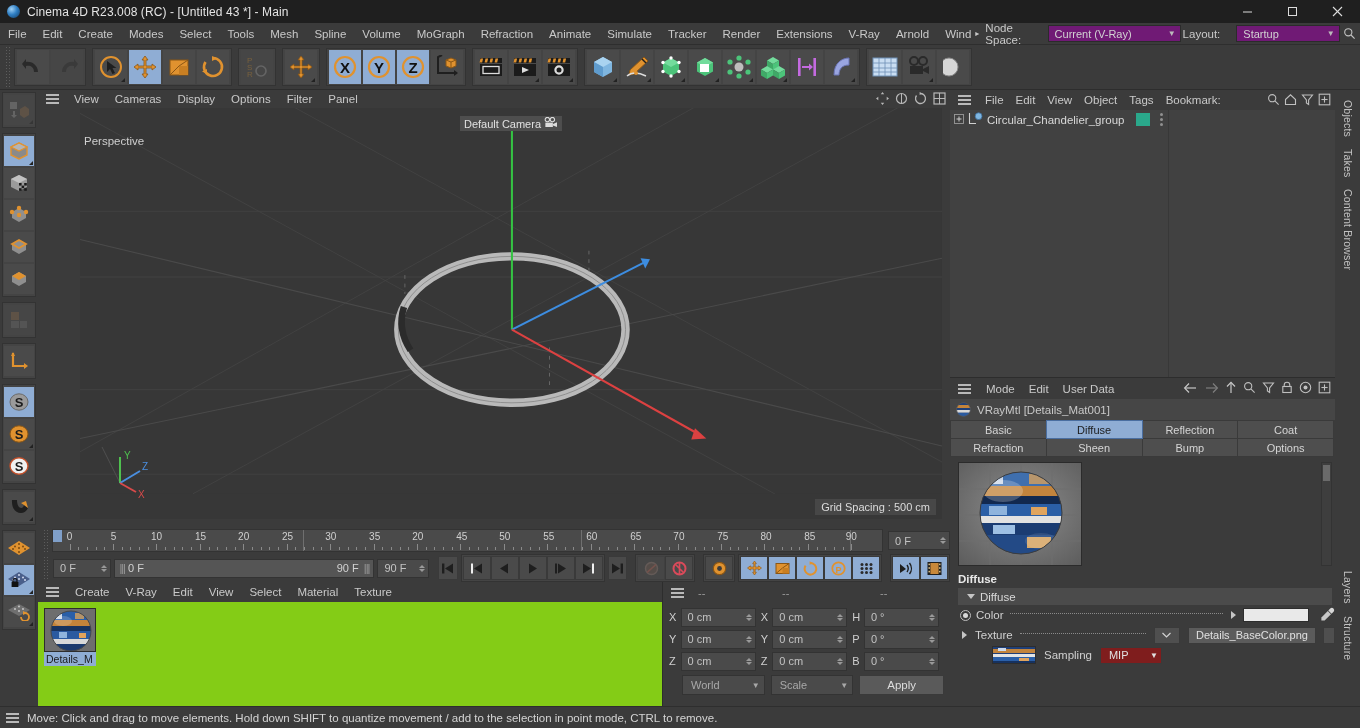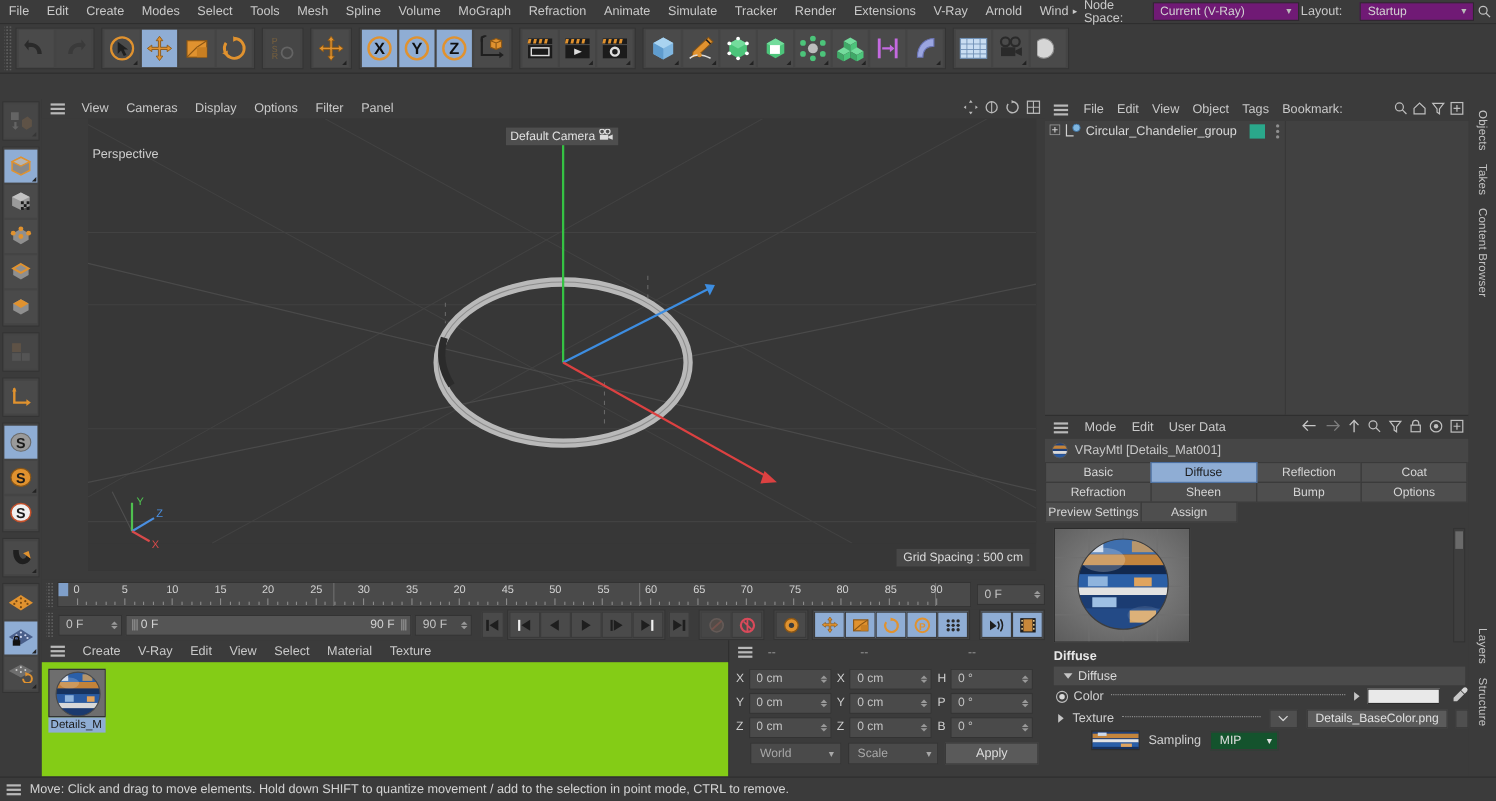--- a/index.html
+++ b/index.html
@@ -192,21 +192,21 @@
   .pradio b { width:5px; height:5px; border-radius:50%; background:#d8d8d8; display:block; }
   .plabel { font-size:11.5px; color:#d0d0d0; white-space:nowrap; }
   .dots { flex:1; border-bottom:1px dotted #8a8a8a; margin:0 3px 4px 2px; min-width:10px; }
   .swatch { width:66px; height:14px; background:#e9e9e9; border:1px solid #2d2d2d; }
   .texfield { height:17px; background:#5b5b5b; border:1px solid #3a3a3a; flex:1;
     display:flex; align-items:center; justify-content:center; font-size:11px; color:#e0e0e0;
     overflow:hidden; white-space:nowrap; }
   .mini-drop { width:26px; height:17px; background:#4f4f4f; border:1px solid #3a3a3a;
     display:flex; align-items:center; justify-content:center; }
   .texthumb { width:44px; height:18px; border:1px solid #2d2d2d; overflow:hidden; }
-  .sampdrop { width:62px; height:17px; background:#14532d; border:1px solid #3a3a3a;
+  .sampdrop { width:62px; height:17px; background:#7f1d1d; border:1px solid #3a3a3a;
     display:flex; align-items:center; padding:0 3px 0 8px; font-size:11px; color:#e0e0e0; }
   .sampdrop .cc { margin-left:auto; font-size:8px; }
 
   
   .vstrip { width:25px; background:#3b3b3b; display:flex; flex-direction:column;
     align-items:center; padding-top:4px; }
   .vtab { writing-mode:vertical-rl; font-size:10.5px; color:#c2c2c2; padding:6px 0;
     letter-spacing:.2px; }
 
   
@@ -214,20 +214,42 @@
     display:flex; align-items:center; padding-left:6px; gap:8px; border-top:1px solid #2e2e2e; }
   .status .txt { font-size:11.5px; color:#d4d4d4; }
   .hamb { display:inline-flex; flex-direction:column; gap:2px; width:13px; }
   .hamb i { display:block; height:2px; background:#b9b9b9; }
 </style>
 </head>
 <body>
 
 <div class="app">
 
+  <div class="titlebar">
+    <div class="tb-logo"></div>
+    <div class="tb-title">Cinema 4D R23.008 (RC) - [Untitled 43 *] - Main</div>
+    <div class="tb-btns">
+      <div class="tb-btn">
+        <svg width="11" height="11" viewBox="0 0 11 11">
+            <line x1="1" y1="6" x2="10" y2="6" stroke="#dcdcdc" stroke-width="1"></line>
+          </svg>
+      </div>
+      <div class="tb-btn">
+        <svg width="11" height="11" viewBox="0 0 11 11">
+            <rect x="1.5" y="1.5" width="8" height="8" fill="none" stroke="#dcdcdc" stroke-width="1"></rect>
+          </svg>
+      </div>
+      <div class="tb-btn">
+        <svg width="11" height="11" viewBox="0 0 11 11">
+            <line x1="1" y1="1" x2="10" y2="10" stroke="#dcdcdc" stroke-width="1.1"></line>
+            <line x1="10" y1="1" x2="1" y2="10" stroke="#dcdcdc" stroke-width="1.1"></line>
+          </svg>
+      </div>
+    </div>
+  </div>
 
   <div class="menubar">
     <div class="menu-item">File</div>
     <div class="menu-item">Edit</div>
     <div class="menu-item">Create</div>
     <div class="menu-item">Modes</div>
     <div class="menu-item">Select</div>
     <div class="menu-item">Tools</div>
     <div class="menu-item">Mesh</div>
     <div class="menu-item">Spline</div>
@@ -1379,26 +1401,20 @@
             <div class="tab on">Diffuse</div>
             <div class="tab">Reflection</div>
             <div class="tab">Coat</div>
           </div>
           <div class="tabrow">
             <div class="tab">Refraction</div>
             <div class="tab">Sheen</div>
             <div class="tab">Bump</div>
             <div class="tab">Options</div>
           </div>
-          <div class="tabrow">
-            <div class="tab narrow">Preview Settings</div>
-            <div class="tab narrow">Assign</div>
-            <div class="tab blank"></div>
-            <div class="tab blank"></div>
-          </div>
         </div>
 
         <div class="prev-wrap">
           <div class="preview">
             <svg width="124" height="104" viewBox="0 0 124 104">
               <defs>
                 <radialGradient id="bg" cx="50%" cy="45%" r="70%">
                   <stop offset="0%" stop-color="#8d8d8d"></stop>
                     <stop offset="100%" stop-color="#5e5e5e"></stop>
                 </radialGradient>

